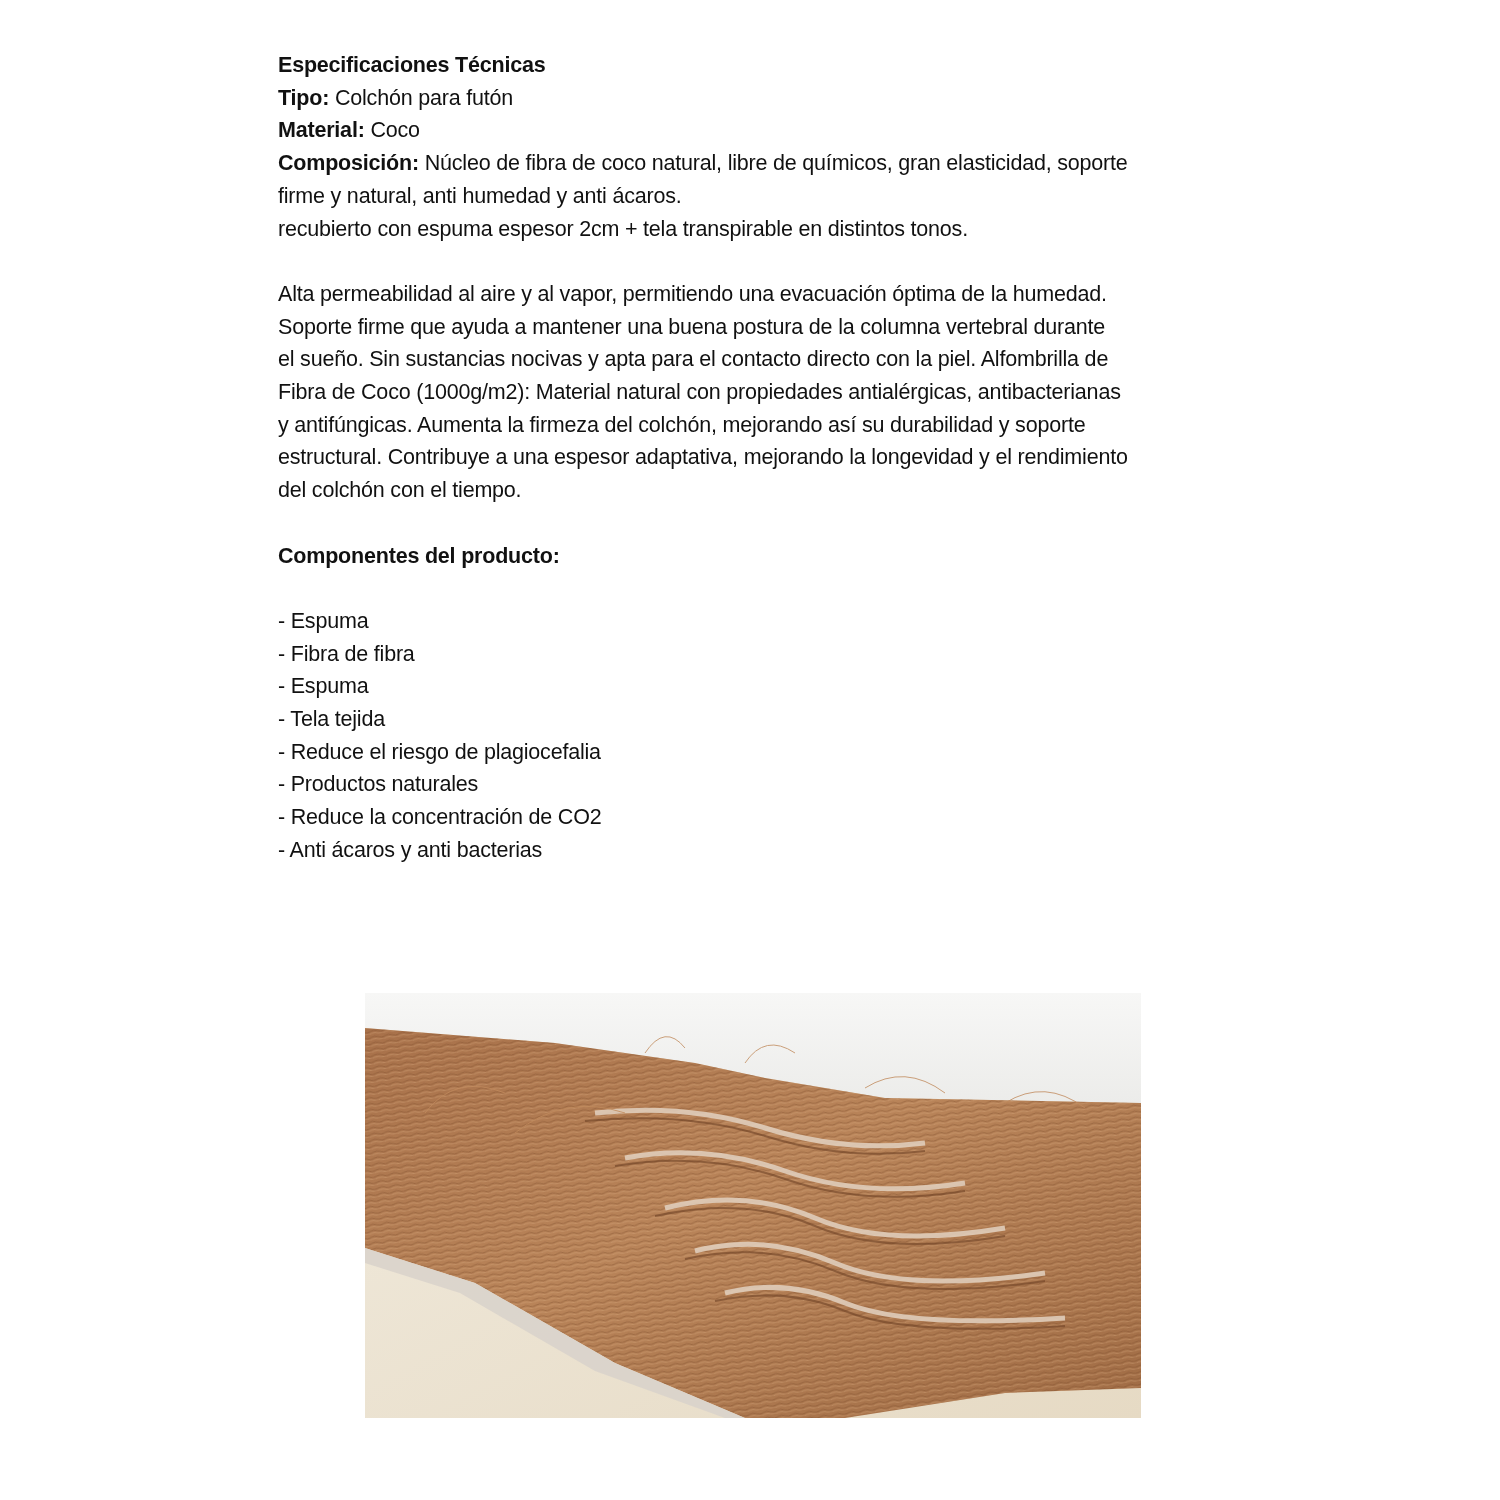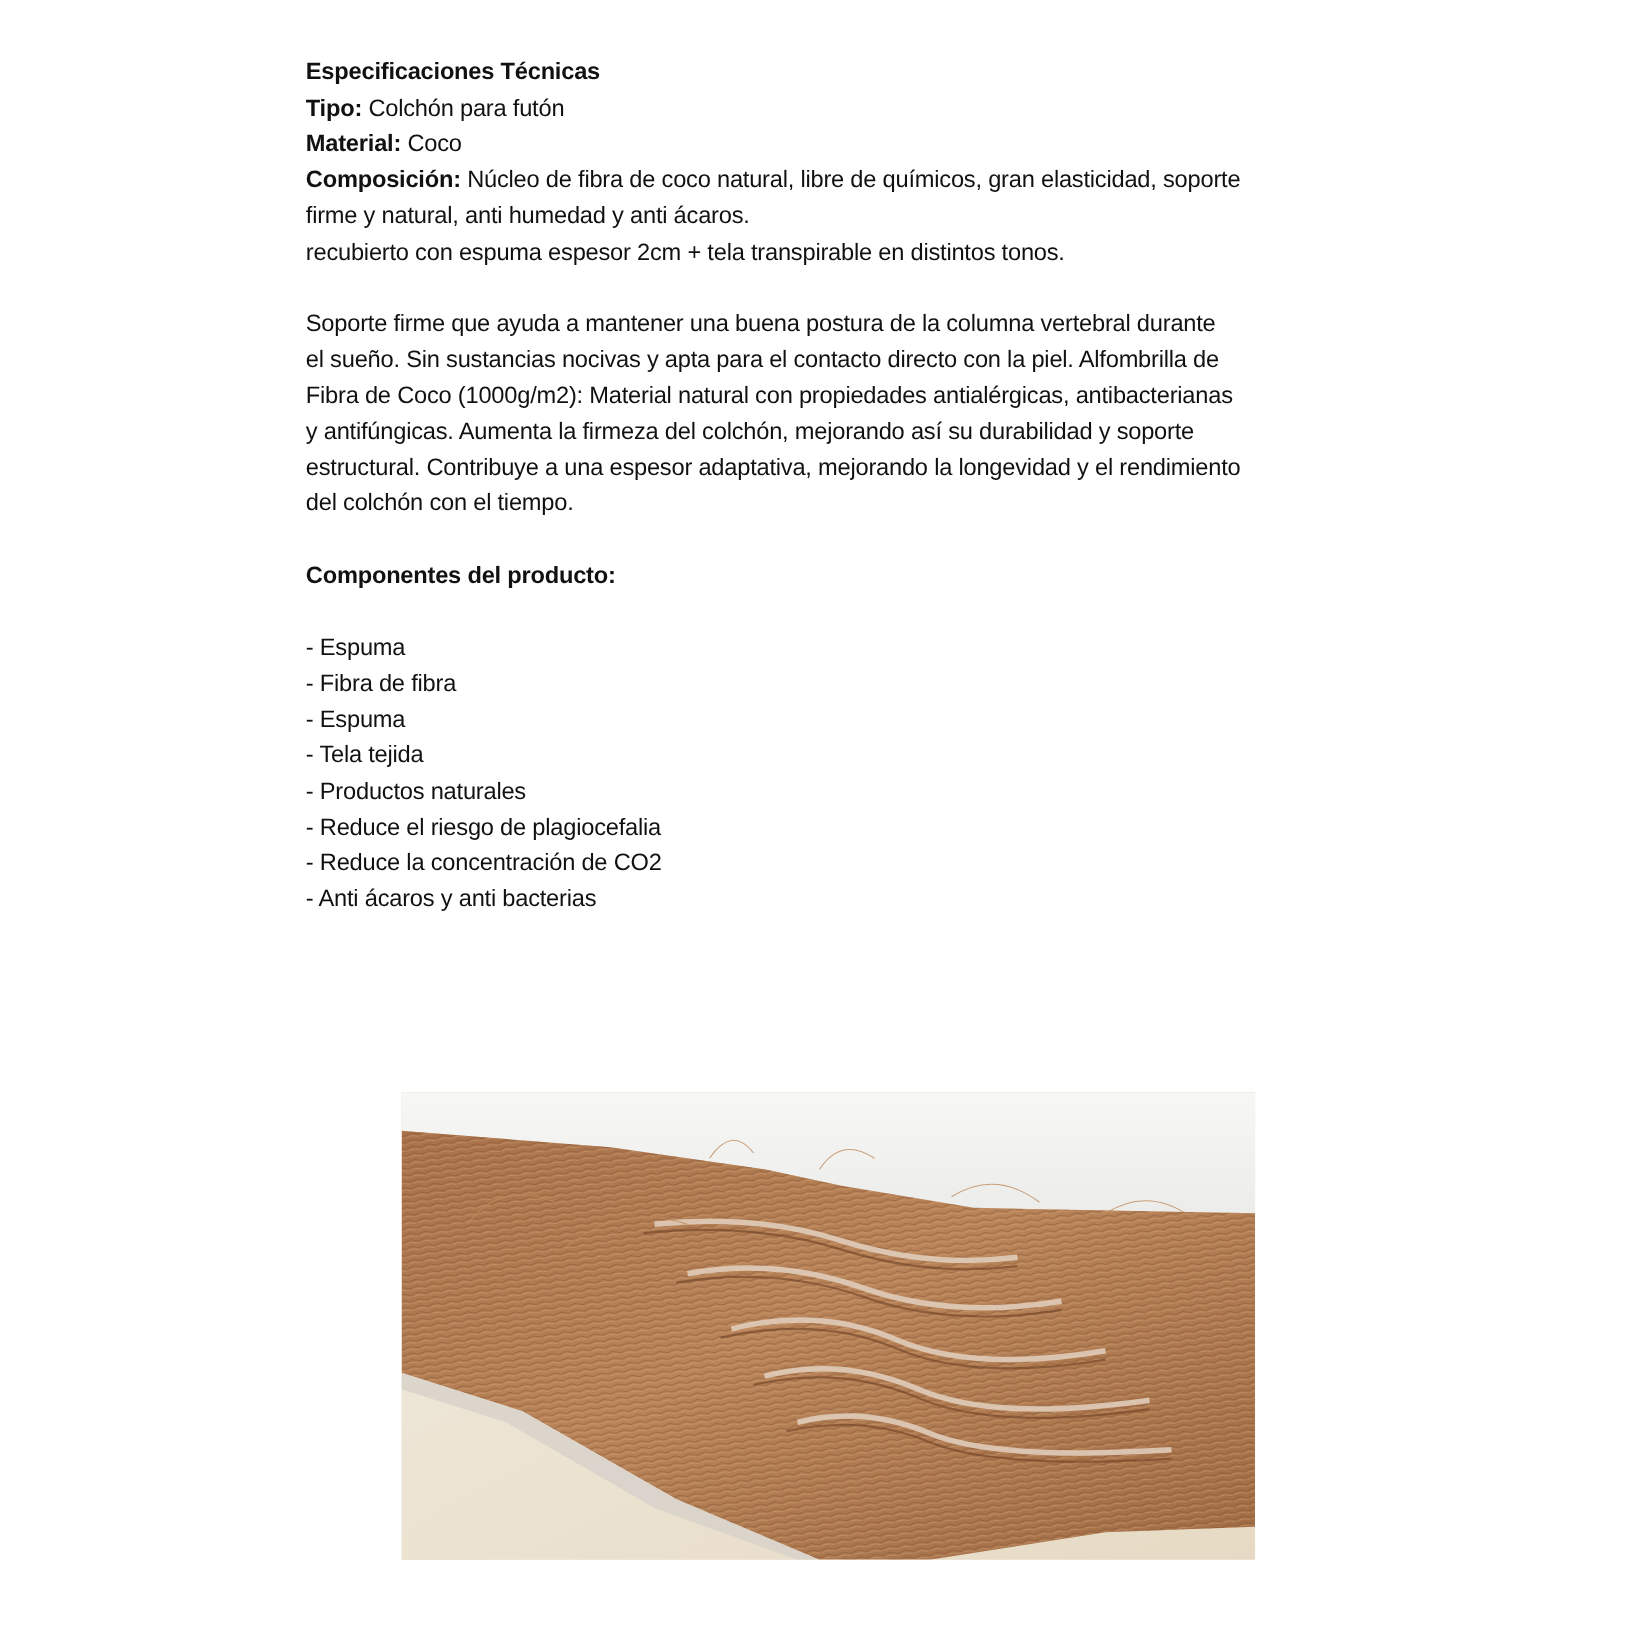--- a/index.html
+++ b/index.html
@@ -55,41 +55,42 @@
 
   <span class="line"><b>Tipo:</b><span> Colchón para futón</span></span>
   <span class="line"><b>Material:</b><span> Coco</span></span>
   <span class="line"><b>Composición:</b><span> Núcleo de fibra de coco natural, libre de químicos, gran elasticidad, soporte</span></span>
   <span class="line">firme y natural, anti humedad y anti ácaros.</span>
   <span class="line">recubierto con espuma espesor 2cm + tela transpirable en distintos tonos.</span>
 
   <span class="blank"></span>
 
   <div>
+    <span class="line">Alta permeabilidad al aire y al vapor, permitiendo una evacuación óptima de la humedad.</span>
     <span class="line">Soporte firme que ayuda a mantener una buena postura de la columna vertebral durante</span>
     <span class="line">el sueño. Sin sustancias nocivas y apta para el contacto directo con la piel. Alfombrilla de</span>
     <span class="line">Fibra de Coco (1000g/m2): Material natural con propiedades antialérgicas, antibacterianas</span>
     <span class="line">y antifúngicas. Aumenta la firmeza del colchón, mejorando así su durabilidad y soporte</span>
     <span class="line">estructural. Contribuye a una espesor adaptativa, mejorando la longevidad y el rendimiento</span>
     <span class="line">del colchón con el tiempo.</span>
   </div>
 
   <span class="blank"></span>
 
   <span class="line bold">Componentes del producto:</span>
 
   <span class="blank"></span>
 
   <div>
     <span class="line">- Espuma</span>
     <span class="line">- Fibra de fibra</span>
     <span class="line">- Espuma</span>
     <span class="line">- Tela tejida</span>
+    <span class="line">- Reduce el riesgo de plagiocefalia</span>
     <span class="line">- Productos naturales</span>
-    <span class="line">- Reduce el riesgo de plagiocefalia</span>
     <span class="line">- Reduce la concentración de CO2</span>
     <span class="line">- Anti ácaros y anti bacterias</span>
   </div>
 
   <span class="blank"></span>
 
 </div>
 
 <div class="figure" title="Corte de colchón de fibra de coco con capas de espuma blanca">
   <svg viewBox="0 0 776 425" preserveAspectRatio="none">

